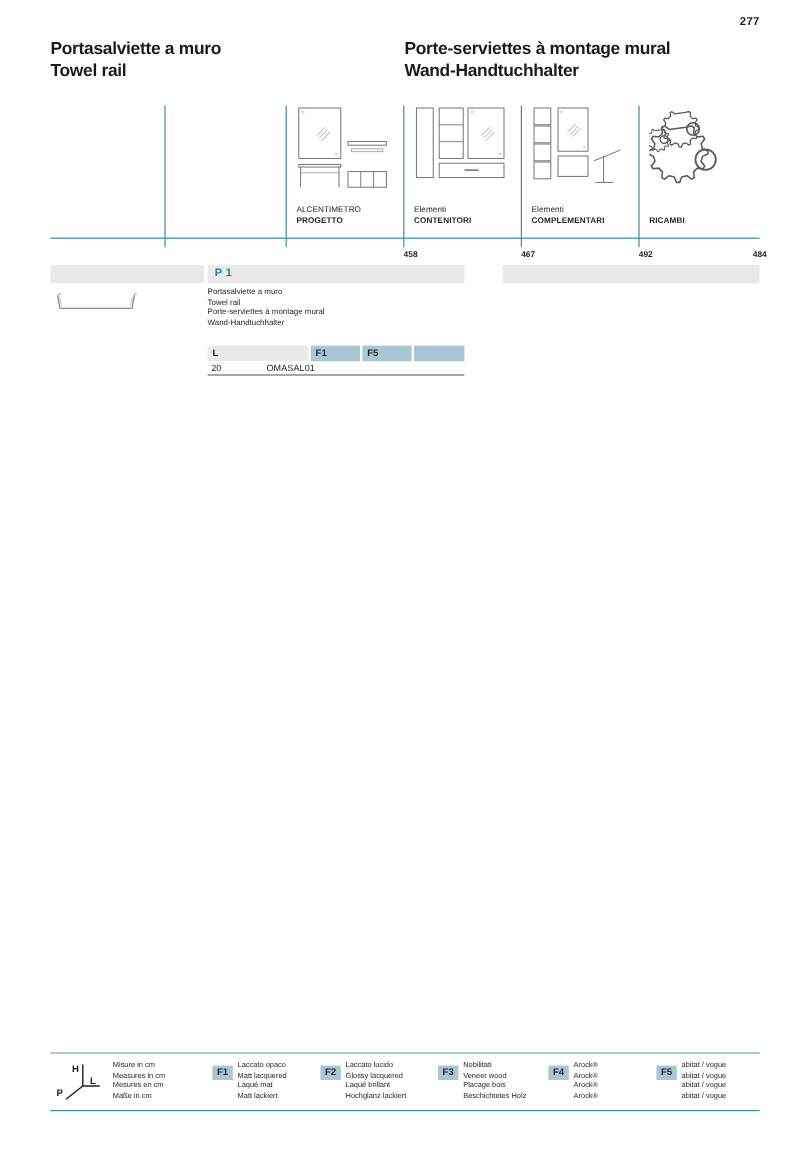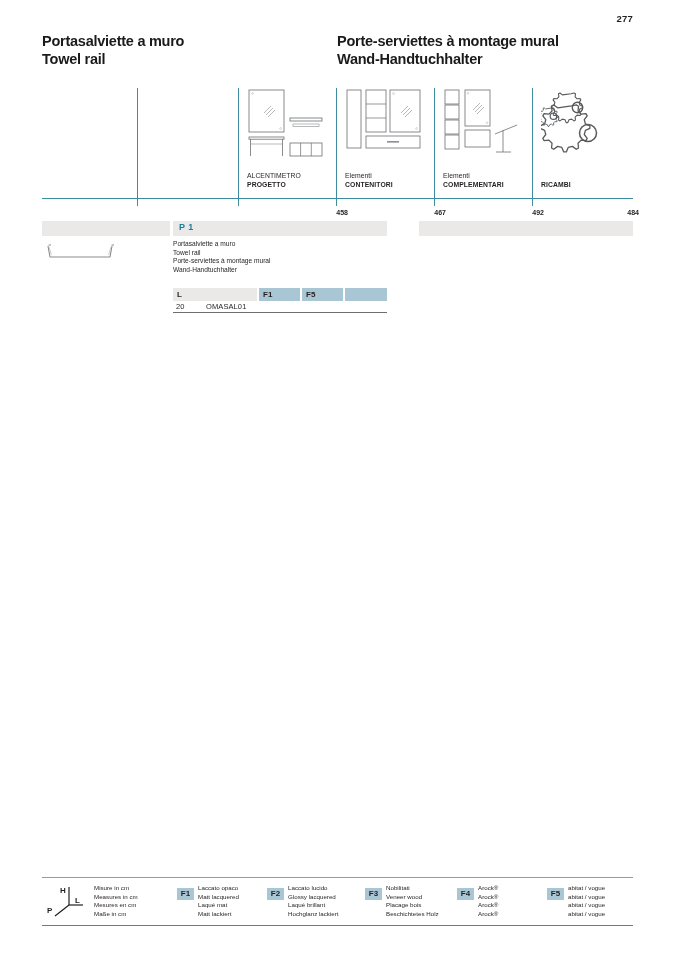--- a/index.html
+++ b/index.html
@@ -109,21 +109,21 @@
 
   .spec-row {
     position: relative; height: 12px;
     border-bottom: .8px solid #6e6e6e;
   }
   .spec-row .v-size {
     position: absolute; left: 3px; top: 1px;
     font-size: 7.5px; color: #231f20;
   }
   .spec-row .v-code {
-    position: absolute; left: 33px; top: 1px;
+    position: absolute; left: 49px; top: 1px;
     font-size: 7.5px; letter-spacing: .1px; color: #231f20; text-align: center;
   }
 
   
   .footer-rule-top {
     position: absolute; left: 42px; top: 877px;
     width: 591px; height: 0; border-top: 1px solid #6fa9b8;
   }
   .footer-rule-bottom {
     position: absolute; left: 42px; top: 925px;

